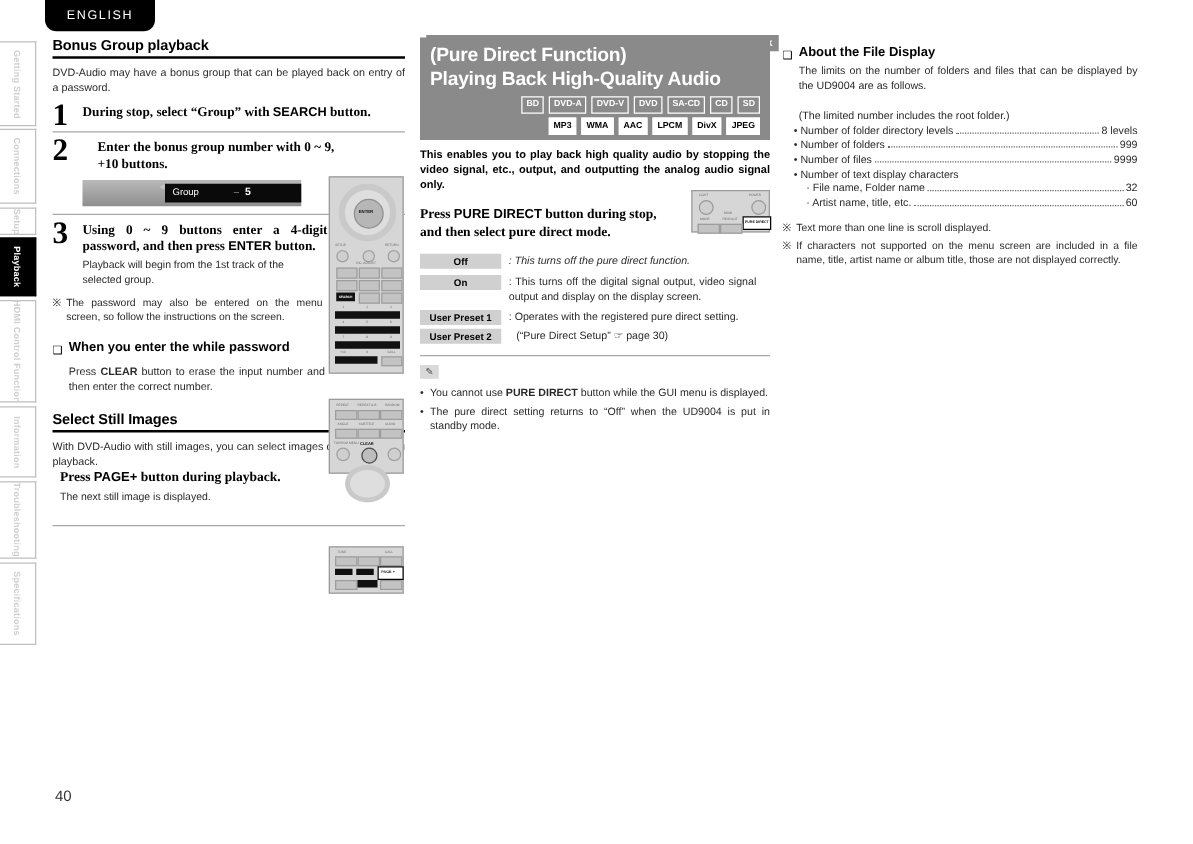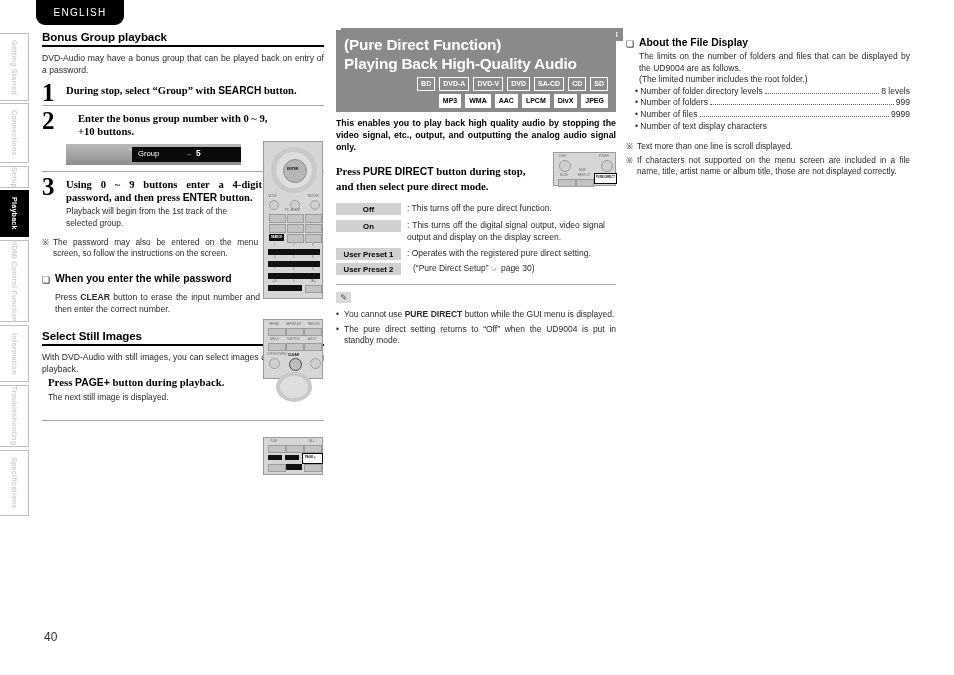--- a/index.html
+++ b/index.html
@@ -360,21 +360,21 @@
 
     <div style="margin-top:11px;position:relative;">
       <div class="press-t">
         <span>Press </span><b>PURE DIRECT</b><span> button during stop, and then select pure direct mode.</span>
       </div>
     </div>
 
     <div style="margin-top:10px;">
       <div class="opt-row">
         <div class="opt-key">Off</div>
-        <div class="opt-val" style="width:198px;">: <span>This turns off the pure direct function.</span></div>
+        <div class="opt-val" style="width:198px;font-style:italic;">: <span>This turns off the pure direct function.</span></div>
       </div>
       <div class="opt-row">
         <div class="opt-key">On</div>
         <div class="opt-val" style="width:198px;">: <span>This turns off the digital signal output, video signal output and display on the display screen.</span></div>
       </div>
       <div class="opt-row">
         <div class="opt-key">User Preset 1</div>
         <div class="opt-val" style="width:198px;">: <span>Operates with the registered pure direct setting.</span></div>
       </div>
       <div class="opt-row" style="margin-top:3px;">
@@ -414,41 +414,53 @@
   </div>
 
   <div class="col-right">
 
     <div class="q-h" style="margin-top:6px;">
       <span class="sq">❑</span>
       <span>About the File Display</span>
     </div>
 
     <div class="rsub" style="padding-left:13px;margin-top:1px;">The limits on the number of folders and files that can be displayed by the UD9004 are as follows.</div>
-    <div class="rsub" style="padding-left:13px;">(The limited number includes the root folder.)</div>
+    <div class="rsub" style="padding-left:13px;margin-top:13px;">(The limited number includes the root folder.)</div>
 
     <div style="padding-left:9px;" id="specs">
         <div class="dotline">
           <span>• Number of folder directory levels</span>
           <span class="lead"></span>
           <span>8 levels</span>
         </div>
         <div class="dotline">
           <span>• Number of folders</span>
           <span class="lead"></span>
           <span>999</span>
         </div>
         <div class="dotline">
           <span>• Number of files</span>
           <span class="lead"></span>
           <span>9999</span>
         </div>
       </div>
 
     <div class="rsub" style="padding-left:9px;">• Number of text display characters</div>
+    <div style="padding-left:19px;" id="textchars">
+        <div class="dotline">
+          <span>· File name, Folder name</span>
+          <span class="lead"></span>
+          <span>32</span>
+        </div>
+        <div class="dotline">
+          <span>· Artist name, title, etc.</span>
+          <span class="lead"></span>
+          <span>60</span>
+        </div>
+      </div>
 
     <div class="note" style="margin-top:9px;">
       <span class="mk">※</span>
       <span>Text more than one line is scroll displayed.</span>
     </div>
     <div class="note" style="margin-top:2px;">
       <span class="mk">※</span>
       <span>If characters not supported on the menu screen are included in a file name, title, artist name or album title, those are not displayed correctly.</span>
     </div>
   </div>

